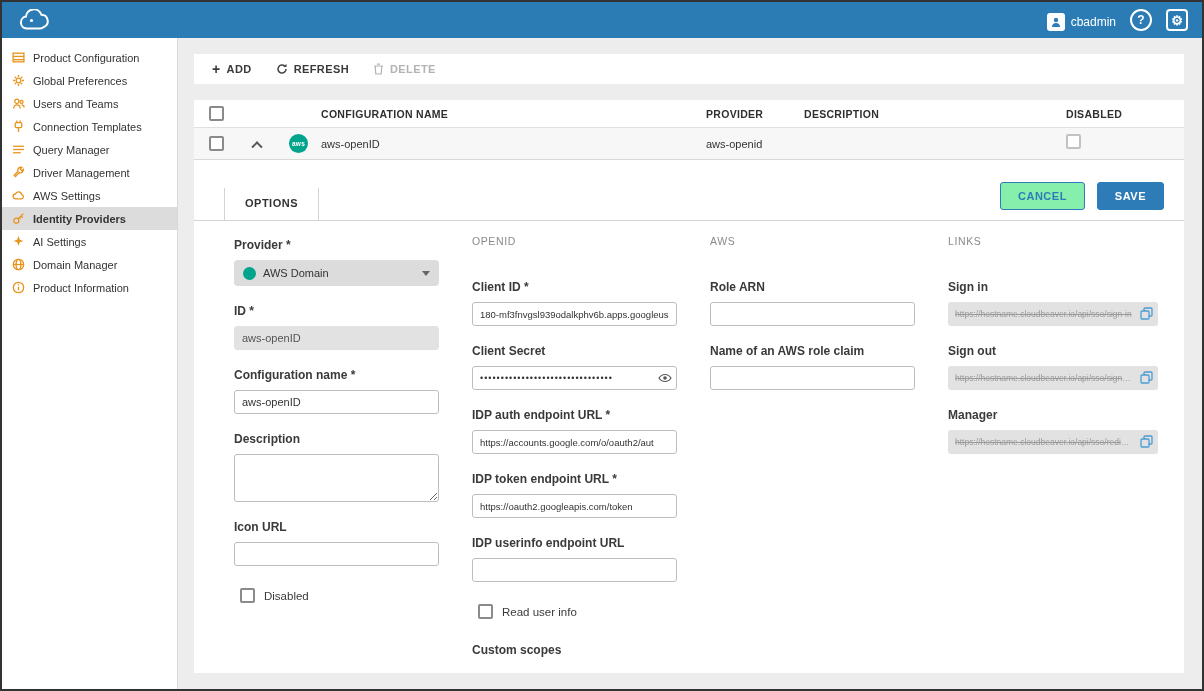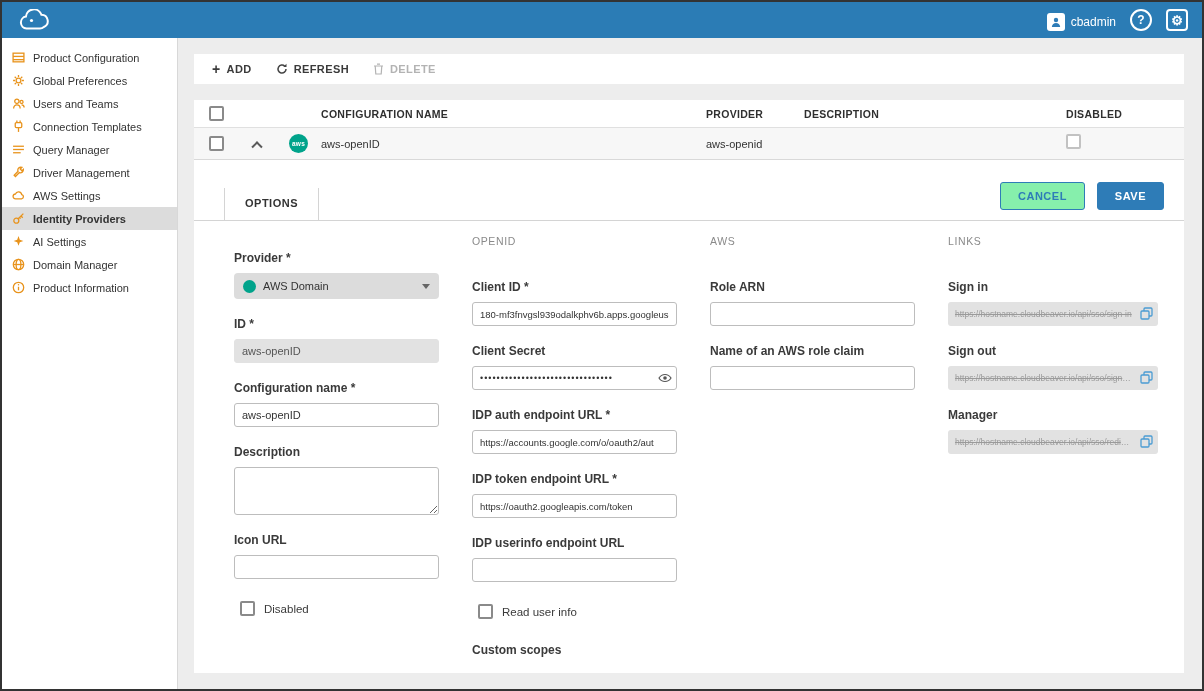--- a/index.html
+++ b/index.html
@@ -53,21 +53,21 @@
   .tab { padding:9px 20px 11px; font-size:11px; font-weight:bold; letter-spacing:.5px; color:#333; border-left:1px solid #d4d4d4; border-right:1px solid #d4d4d4; cursor:pointer; }
   .head-btns { display:flex; gap:12px; margin-bottom:10px; }
   .btn { font-family:"Liberation Sans", sans-serif; font-size:11px; font-weight:bold; letter-spacing:.5px; padding:7px 17px; border-radius:3px; cursor:pointer; }
   .btn-outline { background:#86efac; color:#2e7cb7; border:1px solid #2e7cb7; }
   .btn-fill { background:#2e7cb7; color:#fff; border:1px solid #2e7cb7; }
 
   .form { padding:14px 20px 10px 40px; display:grid; grid-template-columns:205px 205px 205px 210px; column-gap:33px; overflow:hidden; }
   .fcol { display:flex; flex-direction:column; align-items:stretch; }
   .sec-head { font-size:10.5px; color:#8a8a8a; letter-spacing:.6px; margin-bottom:21px; }
   .f-label { font-size:12px; font-weight:bold; color:#3a3a3a; margin:18px 0 8px; }
-  .f-label.first { margin-top:16px; }
+  .f-label.first { margin-top:3px; }
   .inp { width:100%; height:24px; border:1px solid #bdbdbd; border-radius:3px; padding:0 7px; font-family:"Liberation Sans", sans-serif; font-size:11px; color:#333; background:#fff; }
   .inp.tiny { font-size:9.5px; }
   .inp.gray { background:#e2e2e2; border-color:#e2e2e2; color:#555; }
   .txa { width:100%; height:48px; border:1px solid #bdbdbd; border-radius:3px; padding:4px 7px; font-family:"Liberation Sans", sans-serif; font-size:11px; resize:vertical; }
   .select { height:26px; background:#dcdcdc; border-radius:4px; display:flex; align-items:center; gap:7px; padding:0 9px; font-size:11px; color:#333; cursor:pointer; }
   .dot { width:13px; height:13px; border-radius:50%; background:#00a38b; flex:0 0 auto; }
   .chev-down { width:0; height:0; border-left:4px solid transparent; border-right:4px solid transparent; border-top:5px solid #666; margin-left:auto; }
   .pw-wrap { position:relative; }
   .pw-wrap .inp { padding-right:24px; font-size:9px; letter-spacing:1px; }
   .eye-btn { position:absolute; right:5px; top:5px; background:none; border:none; cursor:pointer; padding:0; line-height:0; }

